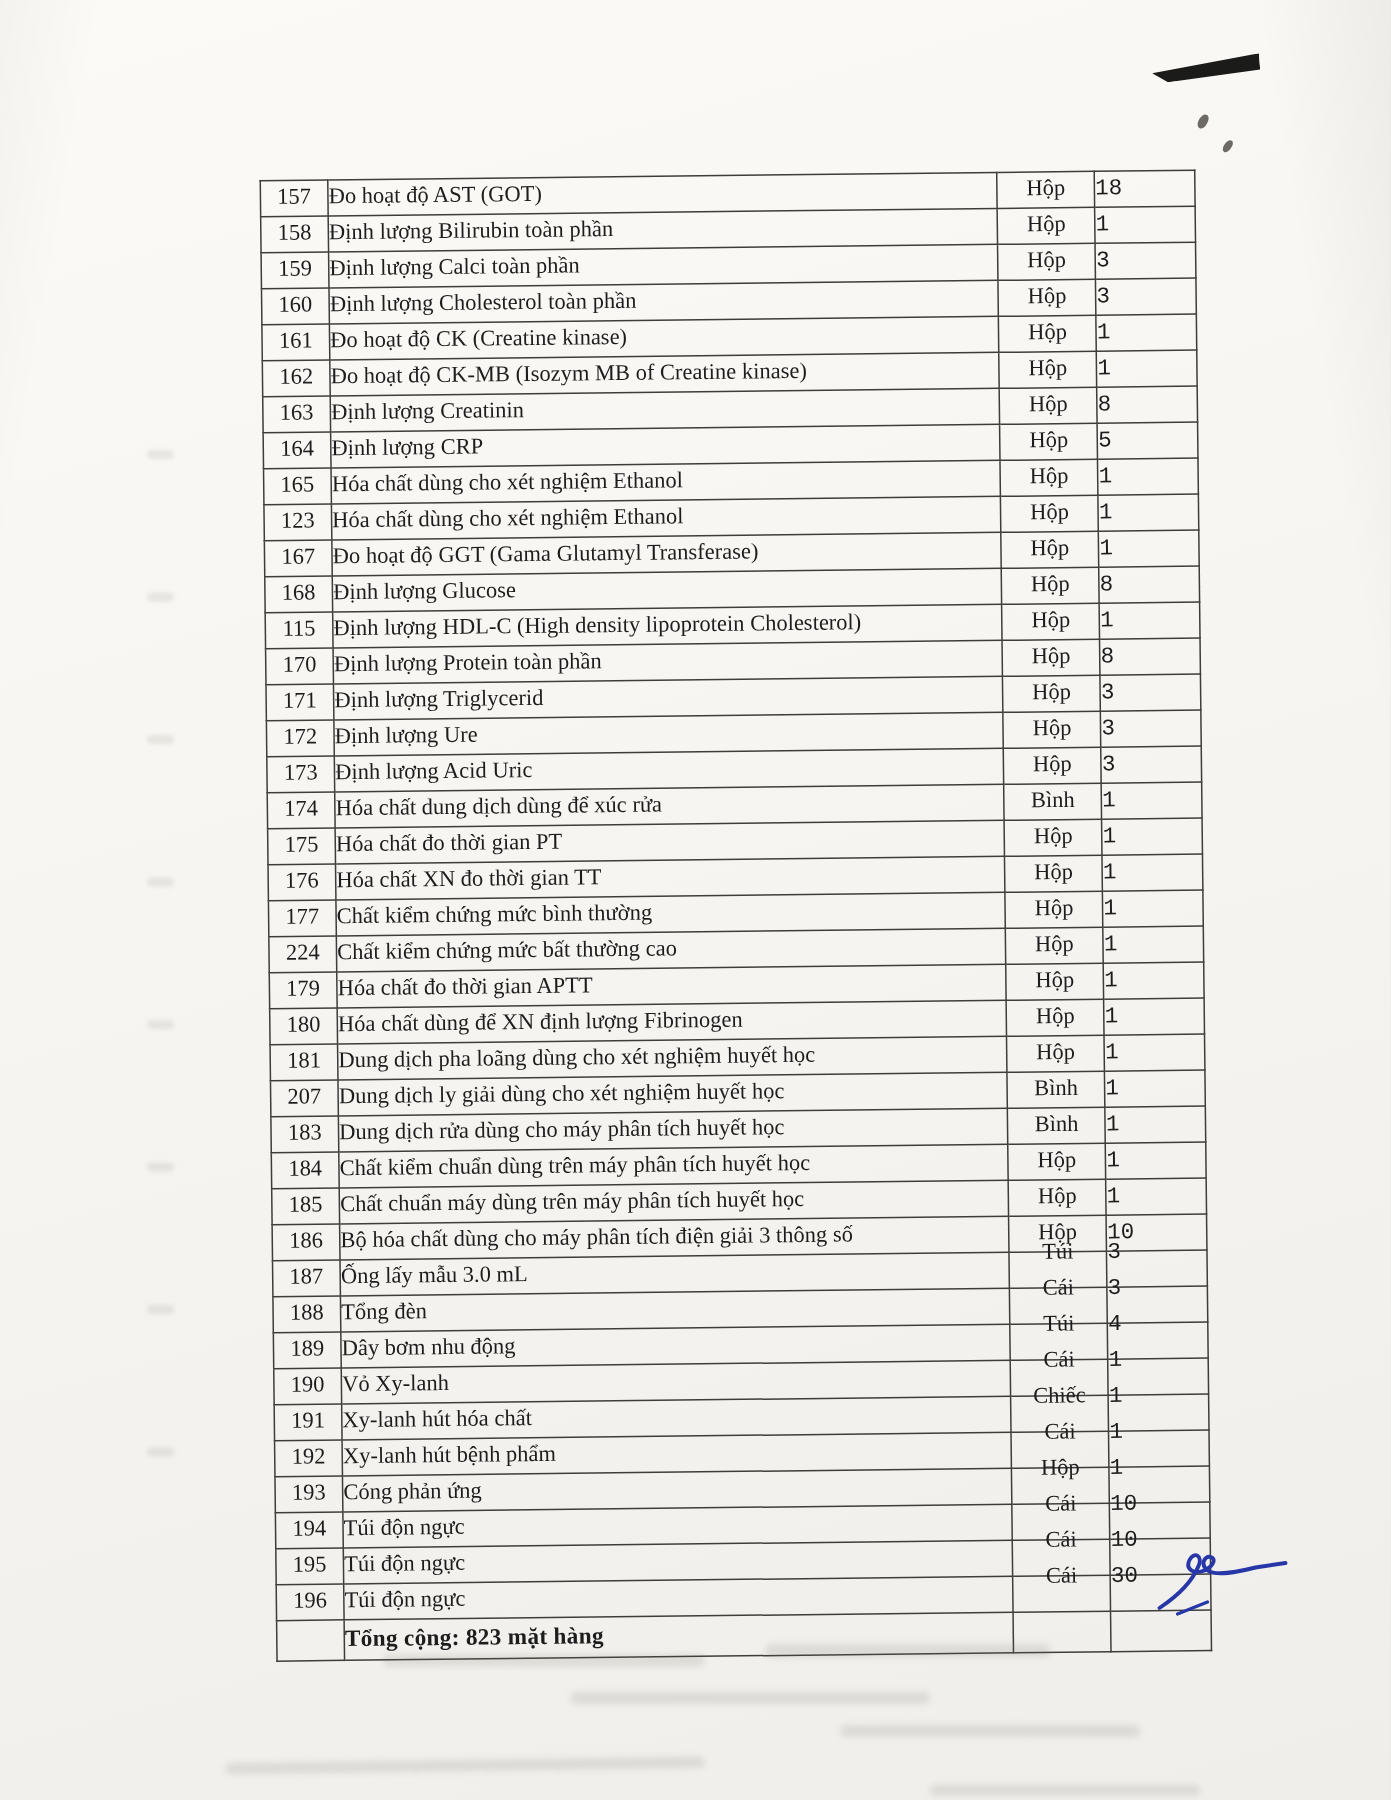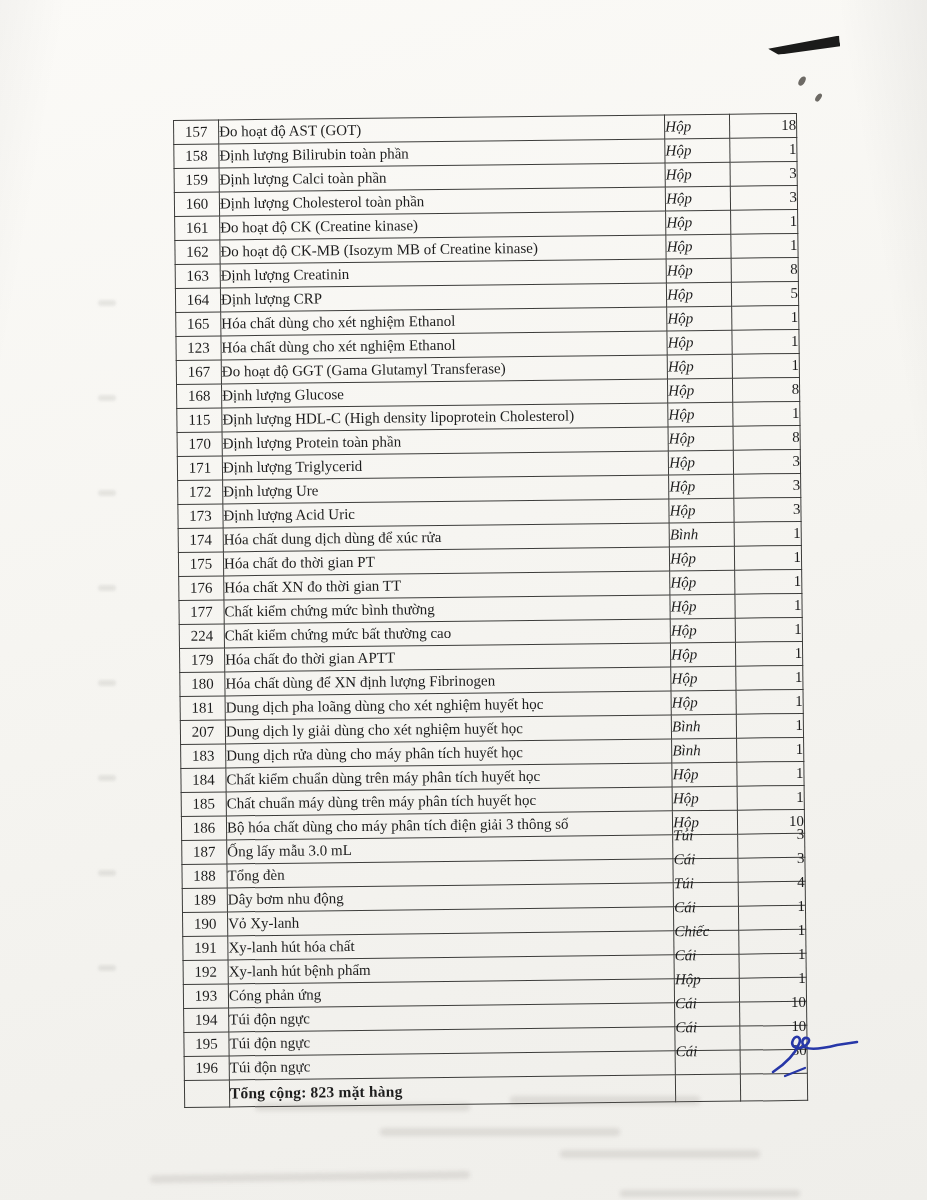--- a/index.html
+++ b/index.html
@@ -34,22 +34,22 @@
     border:1px solid #3d3d3b;
     height:23px;
     padding:0;
     font-size:15px;
     line-height:1;
     vertical-align:middle;
     background:transparent;
   }
   td.c-no{width:44px;text-align:center;text-decoration:underline;}
   td.c-name{width:446px;text-align:left;padding:0 4px 0 9px;}
-  td.c-unit{width:64px;text-align:left;font-style:italic;}
-  td.c-qty{width:66px;text-align:right;}
+  td.c-unit{width:64px;text-align:center;}
+  td.c-qty{width:66px;text-align:left;font-family:Liberation Mono, monospace;}
   td span{display:inline-block;position:relative;}
   
   td span.lift{top:-11px;}
   tr.total-row td{height:26px;}
   tr.total-row .total-label{
     font-weight:bold;
     font-size:15.5px;
     letter-spacing:0.2px;
   }
   

